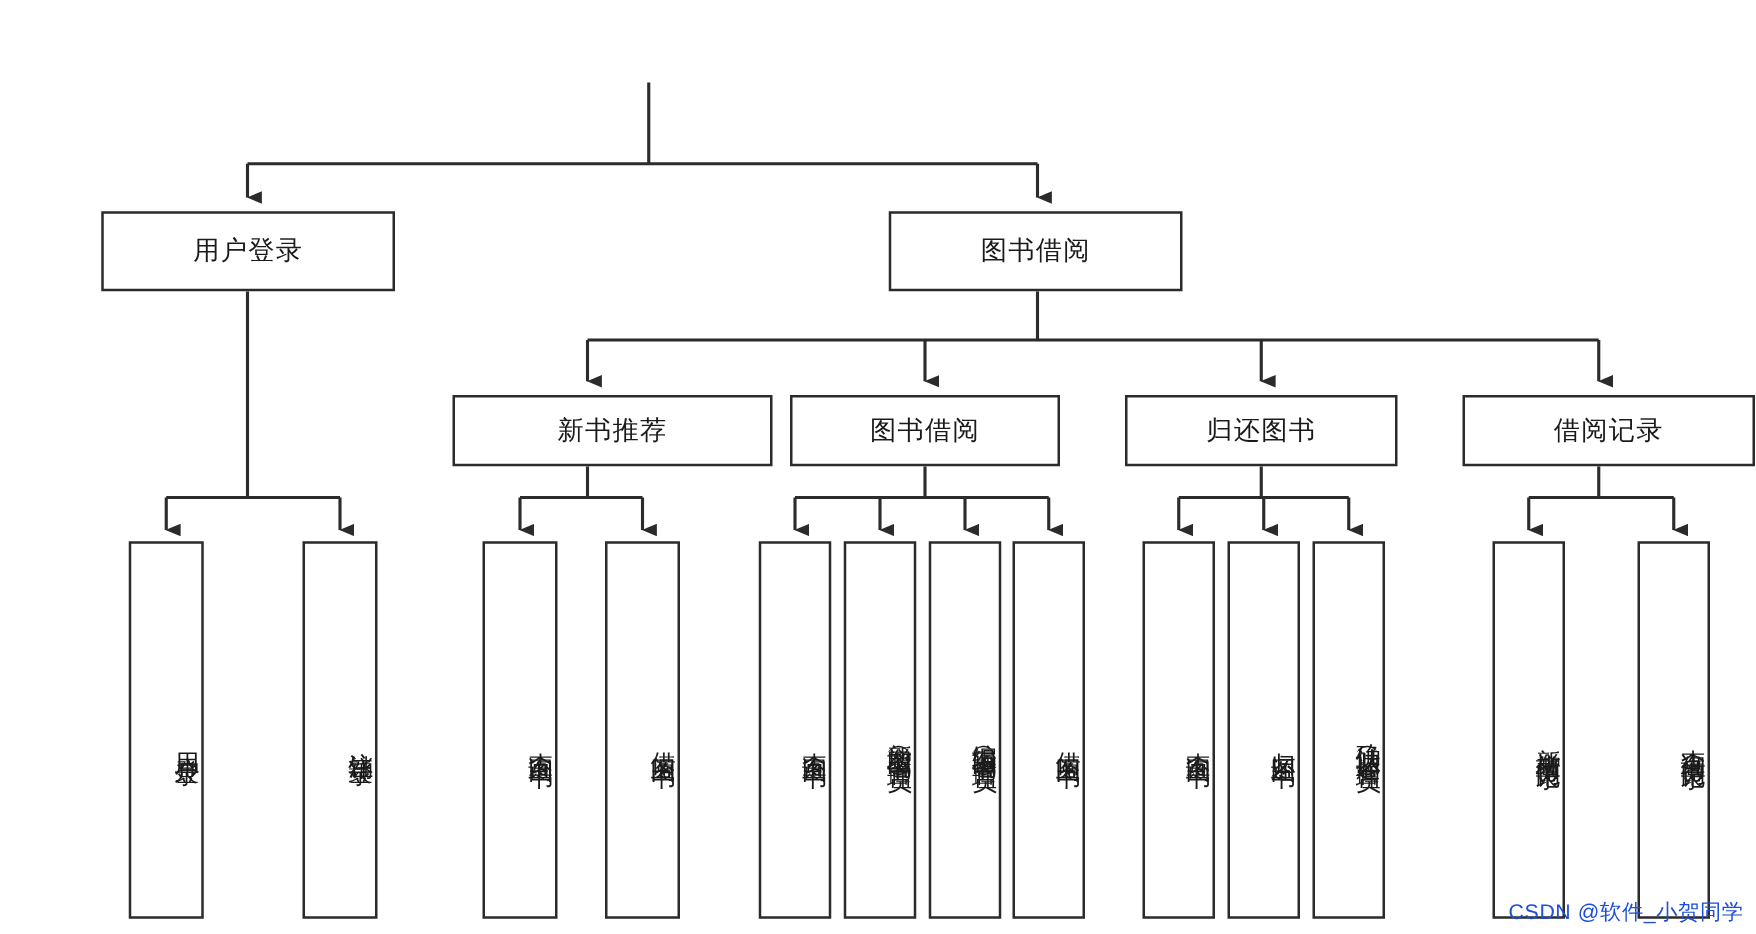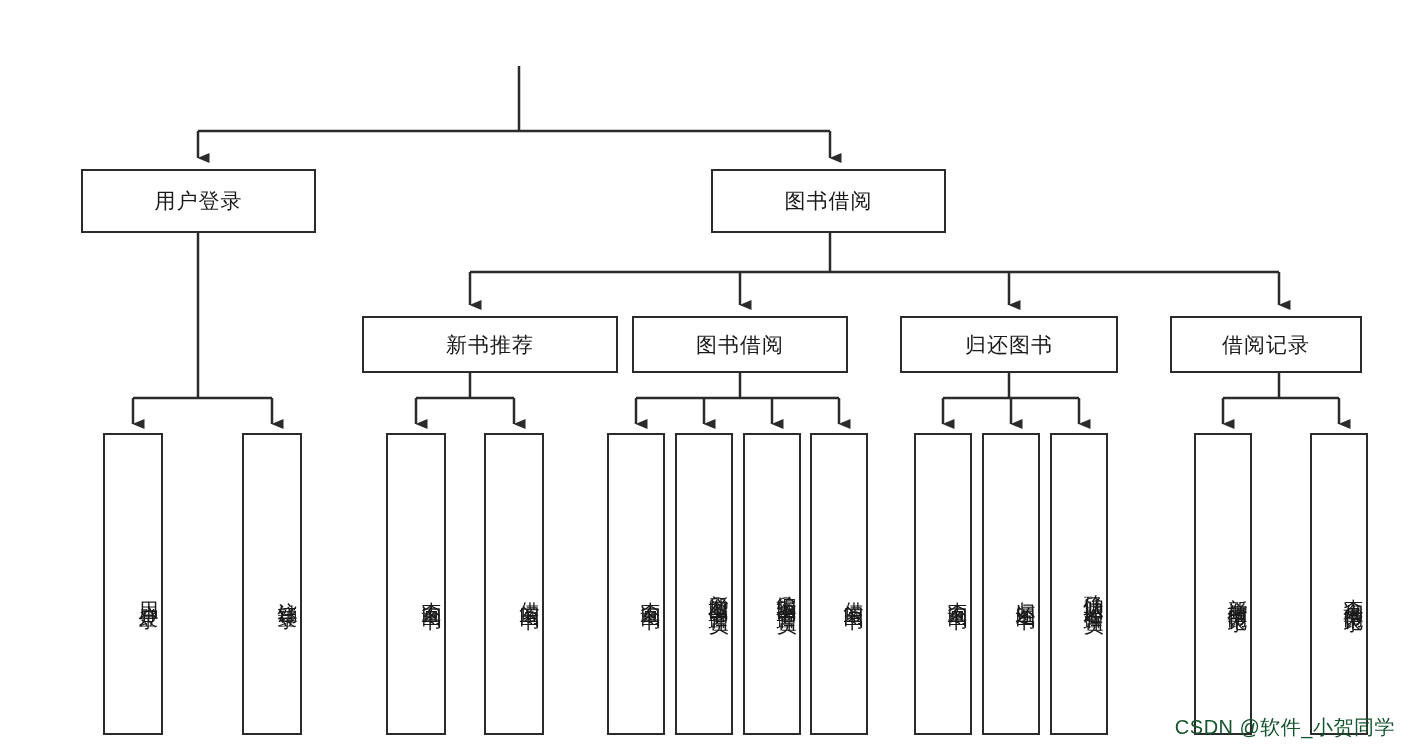--- a/index.html
+++ b/index.html
@@ -56,22 +56,22 @@
   .node.vertical .vlabel {
     writing-mode: vertical-rl;
     text-orientation: upright;
     display: block;
     white-space: nowrap;
   }
   .watermark {
     position: absolute;
     right: 10px;
     bottom: 6px;
-    font-size: 20px;
-    color: #14532d;
+    font-size: 17px;
+    color: #1d4ed8;
     letter-spacing: 0.5px;
     white-space: nowrap;
     user-select: none;
   }
 </style>
 </head>
 <body>
 
 <div id="diagram-root">
 
@@ -137,21 +137,21 @@
 
   <div class="node horizontal" style="left:362px; top:316px; width:256px; height:57px;">
     <span>新书推荐</span>
   </div>
   <div class="node horizontal" style="left:632px; top:316px; width:216px; height:57px;text-align:right;">
     <span>图书借阅</span>
   </div>
   <div class="node horizontal" style="left:900px; top:316px; width:218px; height:57px;">
     <span>归还图书</span>
   </div>
-  <div class="node horizontal" style="left:1170px; top:316px; width:192px; height:57px;">
+  <div class="node horizontal" style="left:1170px; top:316px; width:234px; height:57px;">
     <span>借阅记录</span>
   </div>
 
   <div class="node vertical" style="left:103px; top:433px; width:60px; height:302px;">
     <span class="vlabel">用户登录</span>
   </div>
   <div class="node vertical" style="left:242px; top:433px; width:60px; height:302px;">
     <span class="vlabel">注销登录</span>
   </div>
 

